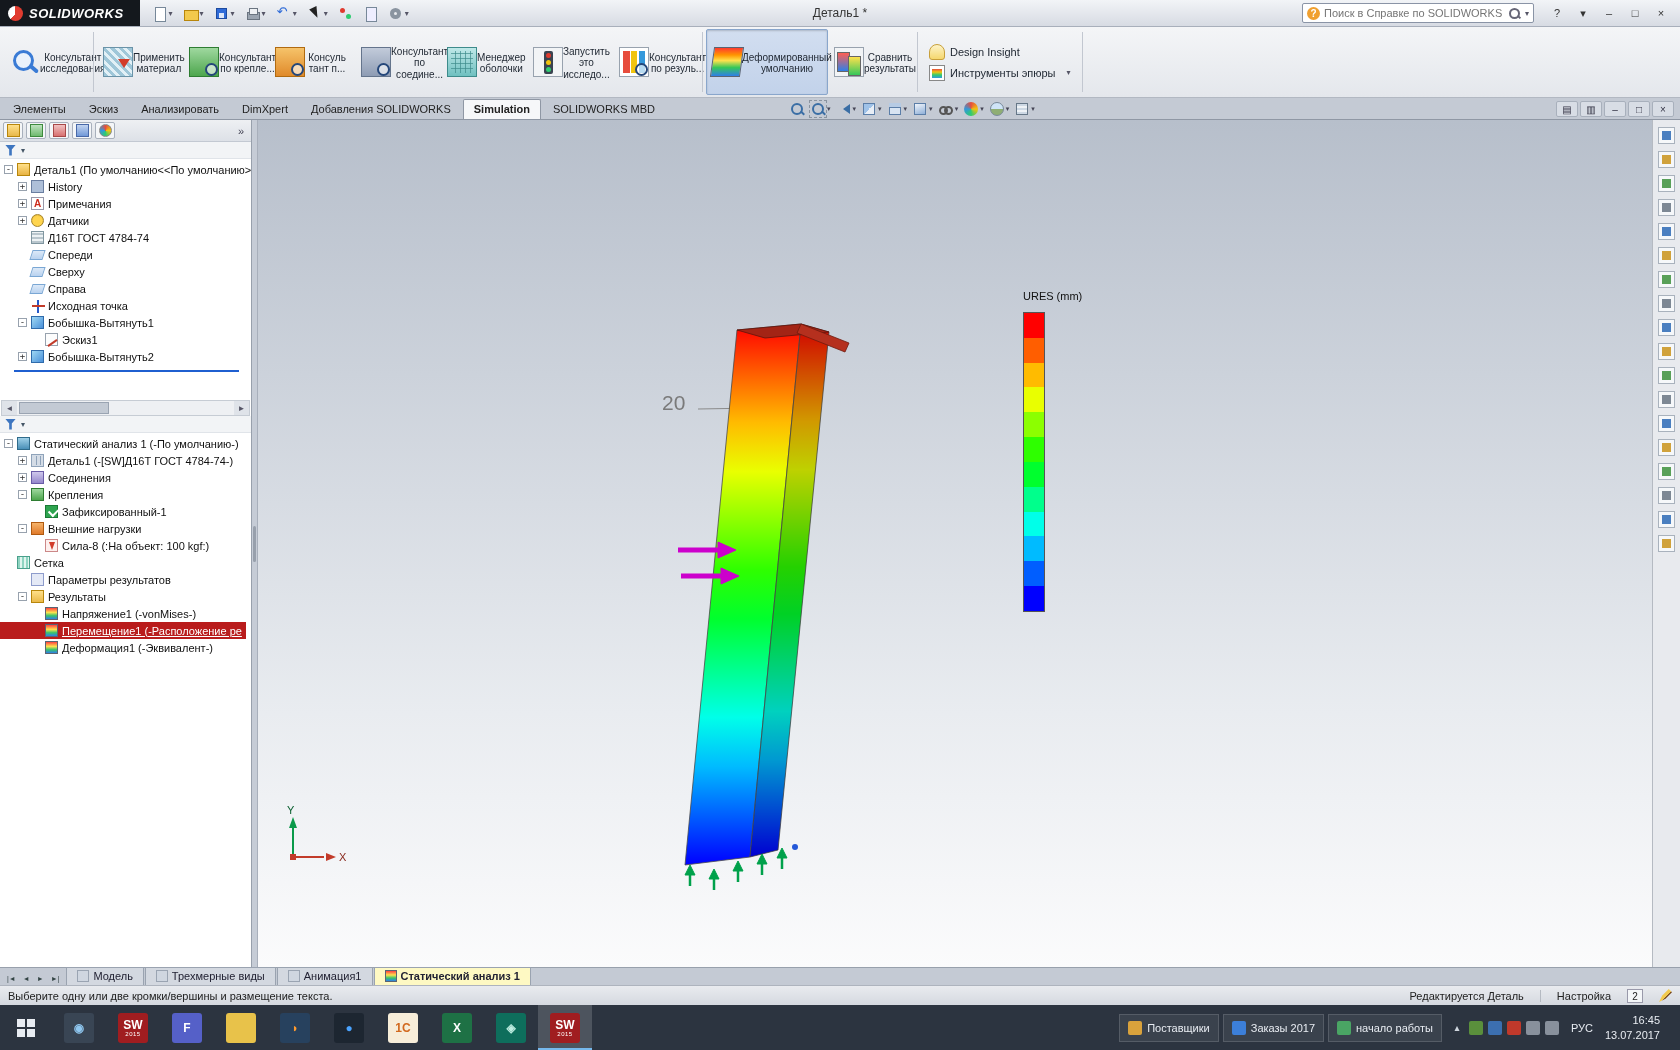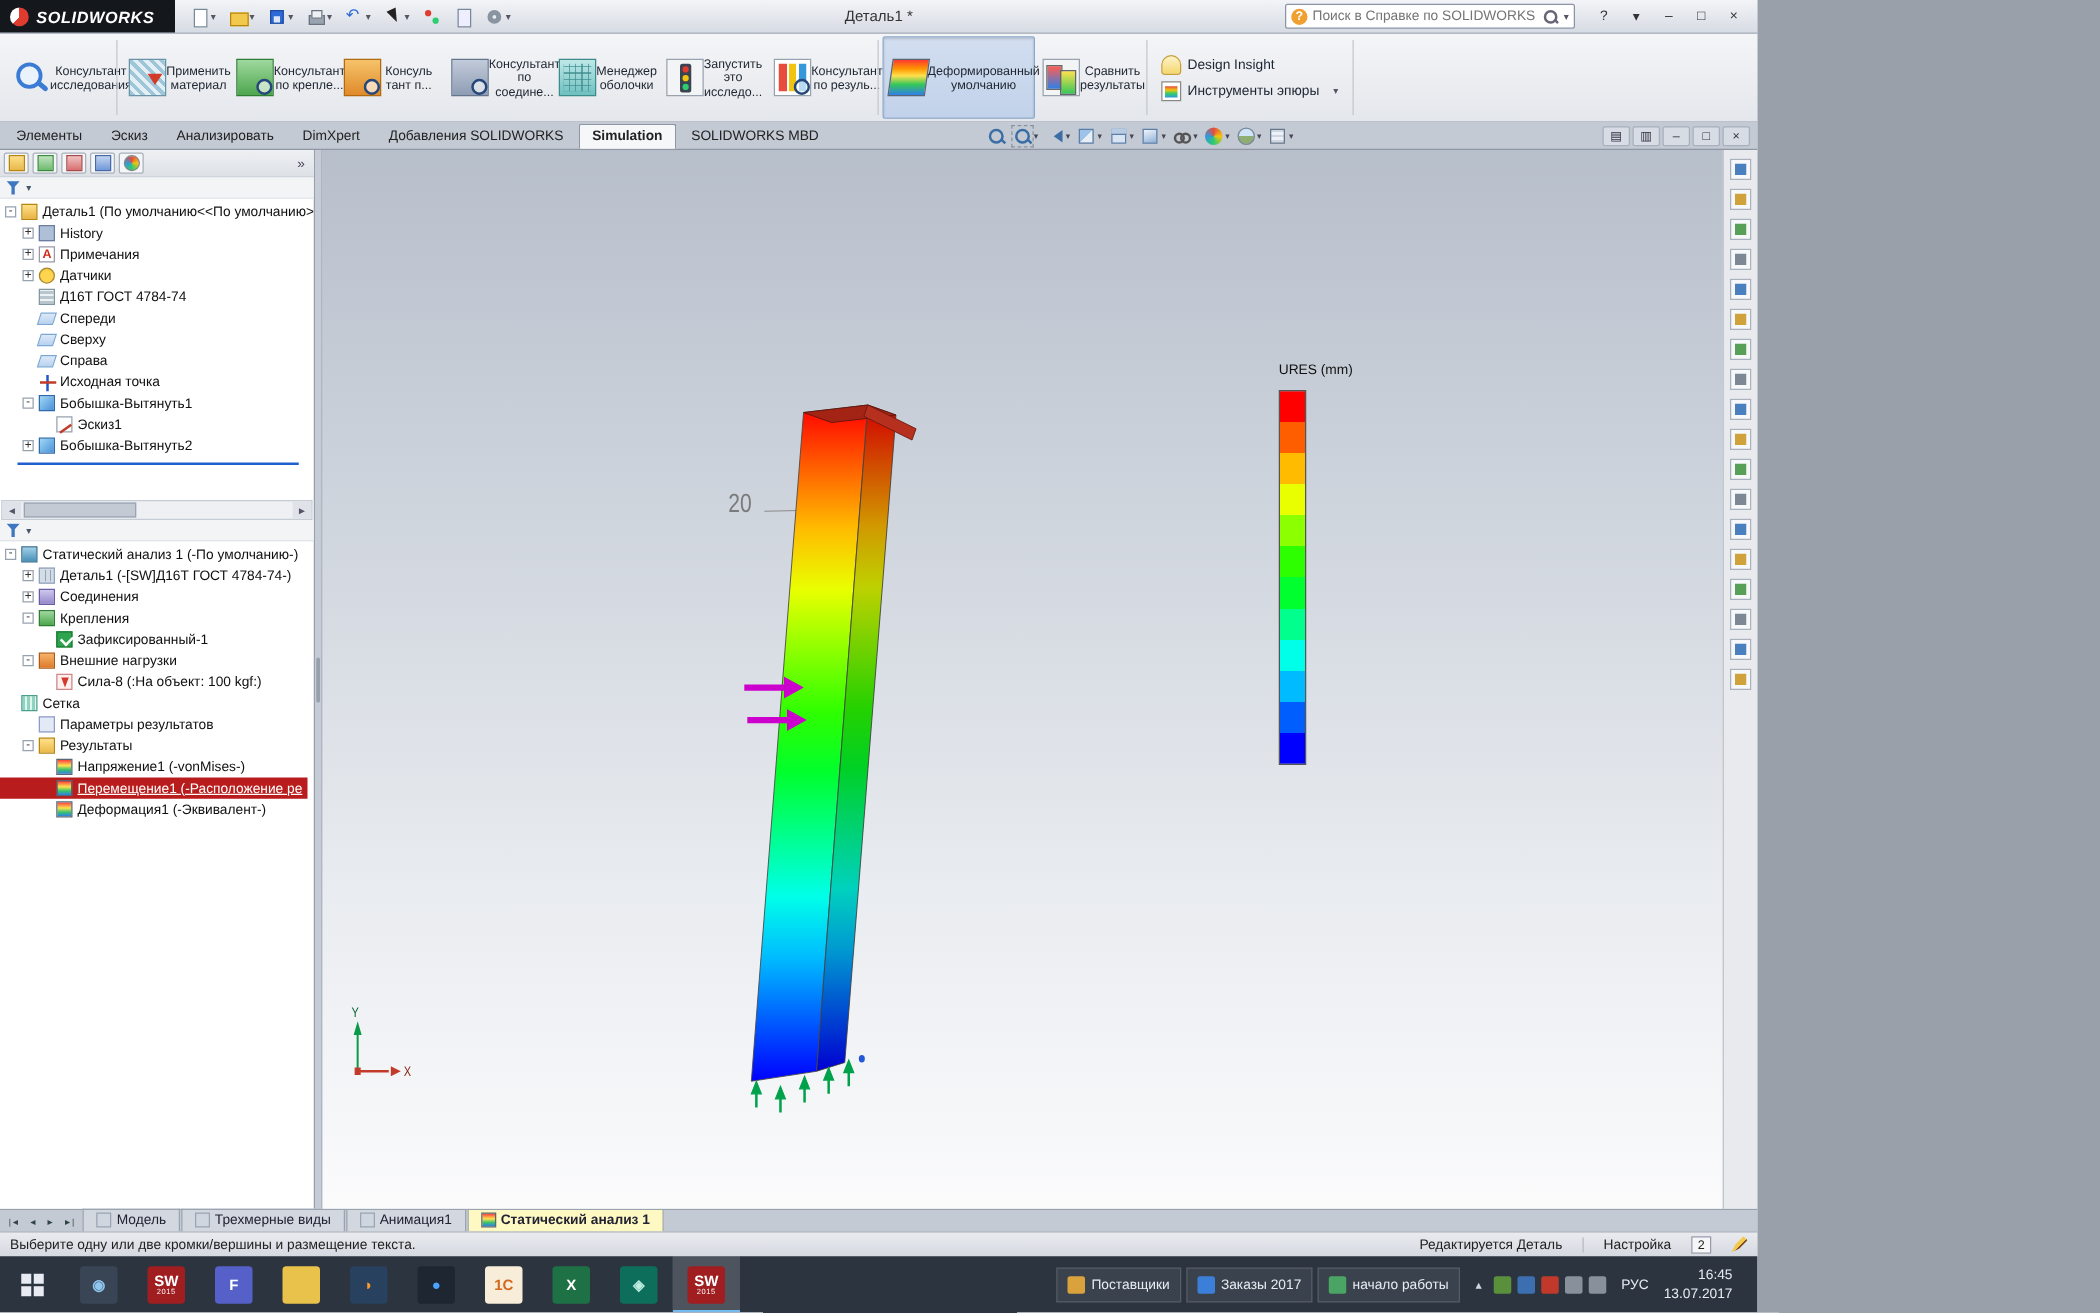--- a/index.html
+++ b/index.html
@@ -1,18 +1,18 @@
 <!DOCTYPE html>
 <html><head>
 <meta charset="utf-8">
 <style>
   *{margin:0;padding:0;box-sizing:border-box;}
   html,body{width:1680px;height:1050px;overflow:hidden;}
   body{font-family:"Liberation Sans",sans-serif;font-size:12px;color:#222;background:#9aa0aa;}
-  .app{position:relative;width:1406px;height:1050px;background:#d8dbe2;overflow:hidden;}
+  .app{position:relative;width:1680px;height:1050px;background:#d8dbe2;overflow:hidden;}
 
   
   .titlebar{display:flex;align-items:center;height:27px;background:linear-gradient(#f2f4f7,#d7dbe3);border-bottom:1px solid #a8afbb;padding-right:6px;position:relative;}
   .brand{display:flex;align-items:center;gap:6px;height:100%;background:#14181d;color:#fff;padding:0 16px 0 8px;font-weight:bold;font-style:italic;letter-spacing:.5px;font-size:13px;}
   .brand-logo{width:15px;height:15px;border-radius:50%;background:conic-gradient(#e03b2f 0 62%,#ffffff 62% 100%);flex:none;}
   .qb{display:flex;align-items:center;gap:2px;margin-left:8px;}
   .qb-btn{display:flex;align-items:center;height:22px;padding:2px 3px;border-radius:2px;border:1px solid transparent;}
   .qb-btn.dropdown::after{content:"▾";font-size:8px;color:#556;margin-left:2px;}
   .qb-ic{width:15px;height:15px;position:relative;display:inline-block;}
   .tb-title{position:absolute;left:50%;top:6px;transform:translateX(-50%);font-size:12px;color:#333;white-space:nowrap;}

